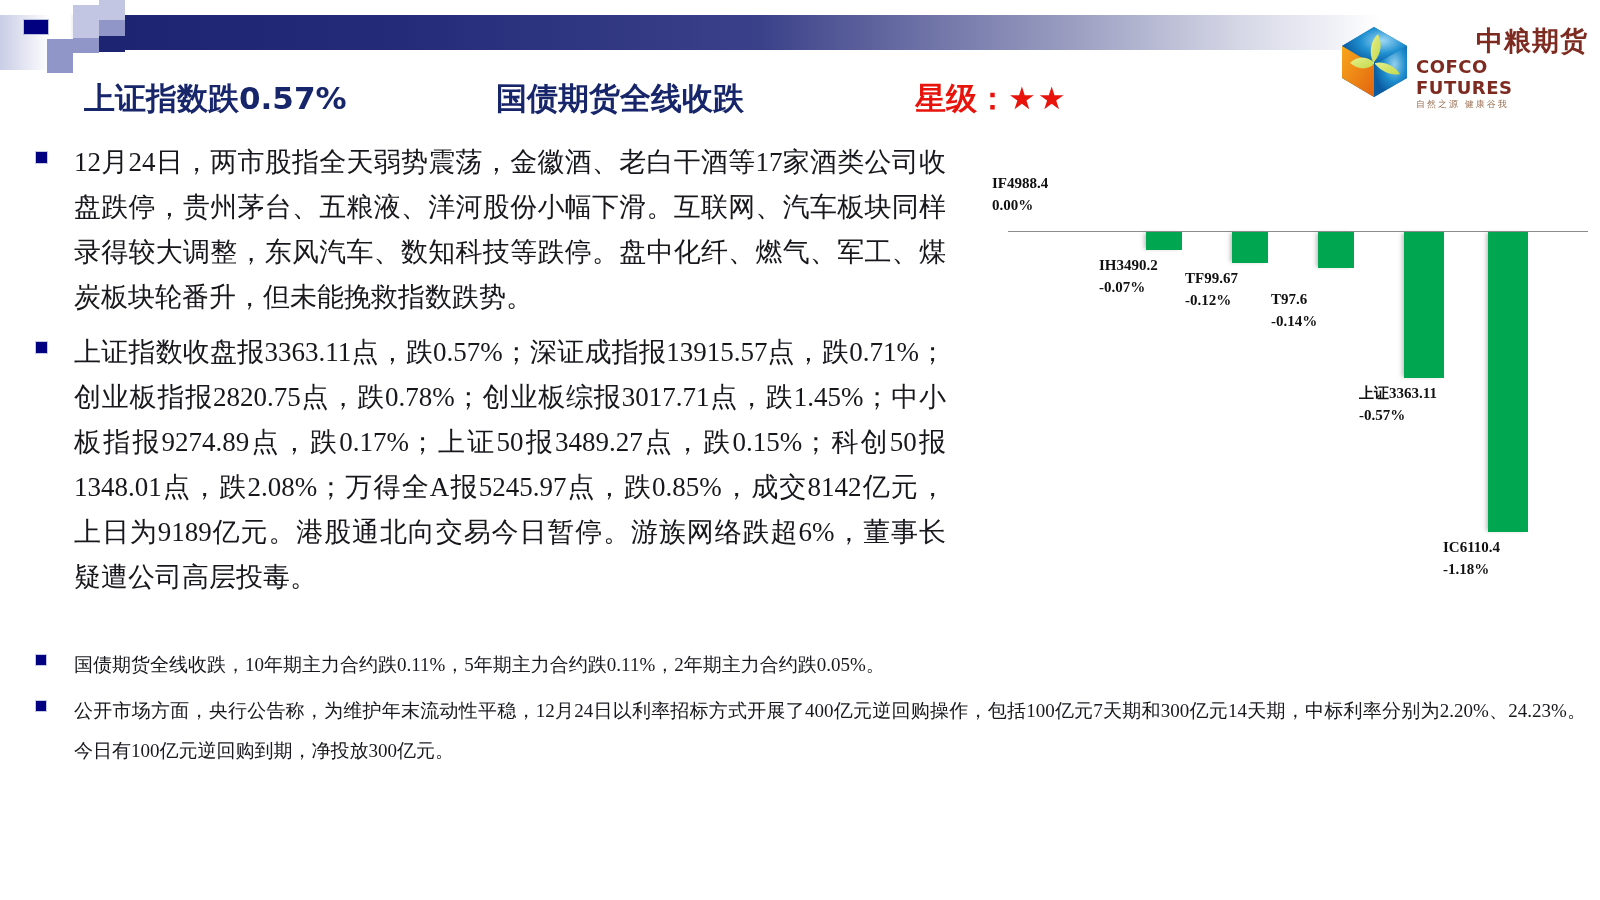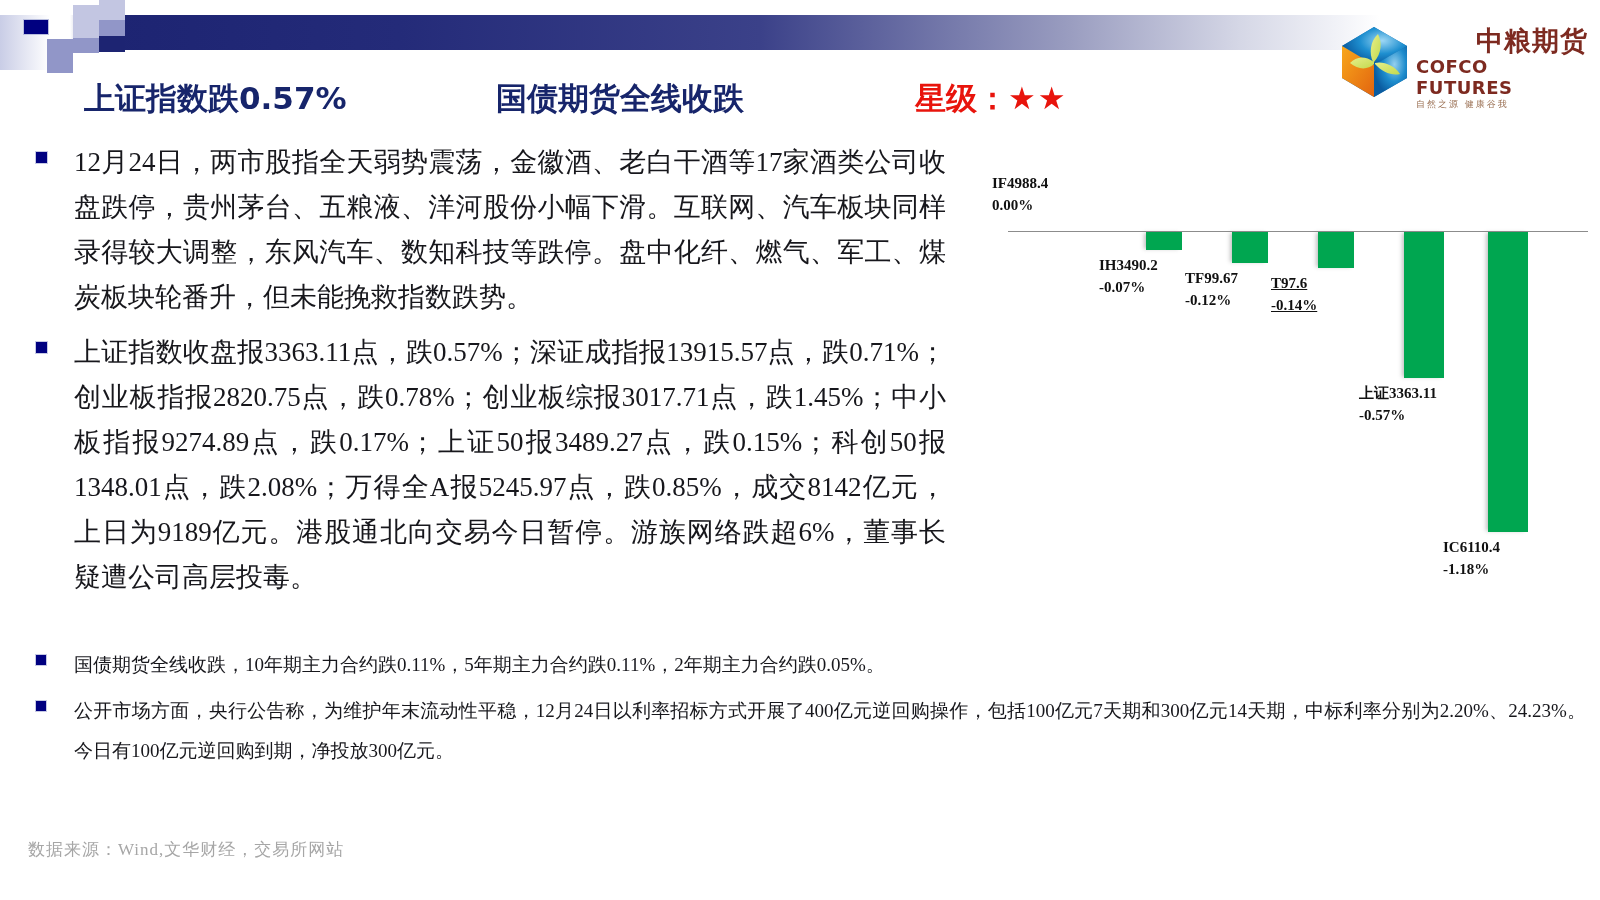--- a/index.html
+++ b/index.html
@@ -217,33 +217,32 @@
       <span class="lbl-pct">-0.07%</span>
     </div>
 
     <div class="bar" style="left:252px; top:82px; width:36px; height:31px;"></div>
     <div class="bar-label" style="left:205px; top:117px; width:130px;">
       <span>TF99.67</span>
       <span class="lbl-pct">-0.12%</span>
     </div>
 
     <div class="bar" style="left:338px; top:82px; width:36px; height:36px;"></div>
-    <div class="bar-label" style="left:291px; top:122px; width:130px;text-decoration:underline;">
+    <div class="bar-label" style="left:291px; top:138px; width:130px;">
       <span>T97.6</span>
       <span class="lbl-pct">-0.14%</span>
     </div>
 
     <div class="bar" style="left:424px; top:82px; width:40px; height:146px;"></div>
     <div class="bar-label" style="left:379px; top:232px; width:130px;">
       <span>上证3363.11</span>
       <span class="lbl-pct">-0.57%</span>
     </div>
 
     <div class="bar" style="left:508px; top:82px; width:40px; height:300px;"></div>
     <div class="bar-label" style="left:463px; top:386px; width:130px;">
       <span>IC6110.4</span>
       <span class="lbl-pct">-1.18%</span>
     </div>
   </div>
 
-  <div class="footer">数据来源：Wind,文华财经，交易所网站</div>
 
 </div>
 
 </body></html>

